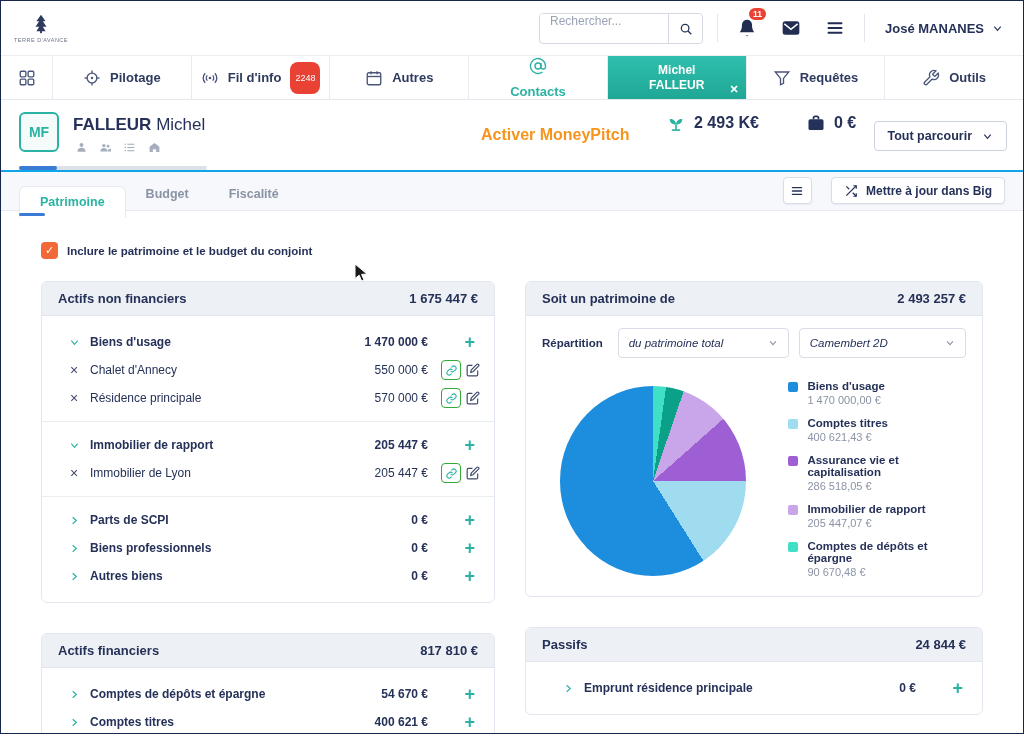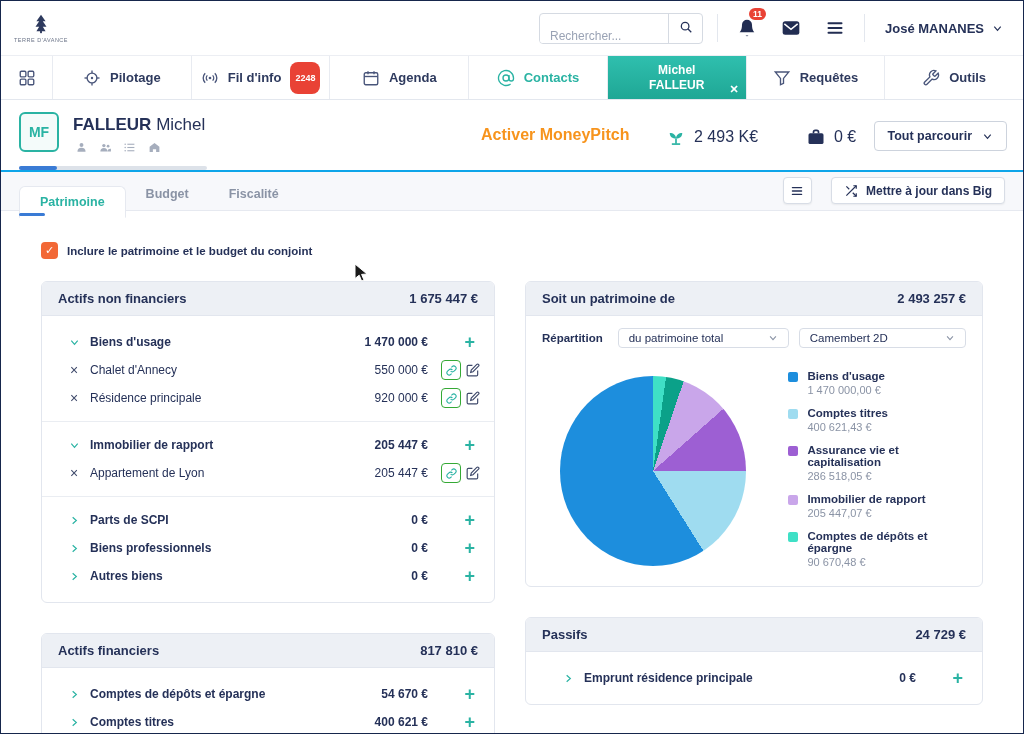--- a/index.html
+++ b/index.html
@@ -8,54 +8,54 @@
   .page { position:relative; width:1024px; height:734px; border:1px solid #16264c; background:#fff; overflow:hidden; }
   button { background:none; border:none; font:inherit; color:inherit; cursor:pointer; }
   svg.ic { display:block; }
 
   
   .topbar { height:55px; display:flex; align-items:center; justify-content:space-between; padding:0 14px 0 12px; border-bottom:1px solid #eceef3; }
   .logo { display:flex; flex-direction:column; align-items:center; width:56px; }
   .logo .ic { width:22px; height:22px; color:#2e3a5e; }
   .logo-text { font-size:5.5px; letter-spacing:.5px; color:#6b7488; margin-top:2px; white-space:nowrap; }
   .topbar-right { display:flex; align-items:center; gap:14px; }
-  .search { display:flex; align-items:flex-end; border:1px solid #d5dae2; border-radius:4px; overflow:hidden; height:31px; }
+  .search { display:flex; align-items:flex-start; border:1px solid #d5dae2; border-radius:4px; overflow:hidden; height:31px; }
   .search input { border:none; outline:none; width:128px; padding:0 10px; font-size:12px; color:#253158; font-family:inherit; }
   .search input::placeholder { color:#9aa3b5; }
   .search-btn { width:34px; height:31px; display:flex; align-items:center; justify-content:center; border-left:1px solid #d5dae2; }
   .search-btn .ic { width:14px; height:14px; color:#253158; }
   .vdiv { width:1px; height:28px; background:#e3e7ee; }
   .iconbtn { position:relative; width:30px; height:30px; display:flex; align-items:center; justify-content:center; }
   .iconbtn .ic { width:20px; height:20px; color:#222d52; }
   .badge-red { position:absolute; top:-5px; right:-4px; background:#e94235; color:#fff; font-size:8.5px; font-weight:700; border-radius:8px; padding:1px 4px; line-height:1.2; }
   .user { display:flex; align-items:center; gap:8px; font-size:13px; font-weight:700; color:#253158; padding:0 6px; }
   .user .ic { width:11px; height:11px; color:#253158; }
 
   
   .mainnav { height:44px; display:flex; border-bottom:1px solid #e3e7ee; }
   .tab { display:flex; align-items:center; justify-content:center; gap:9px; border-right:1px solid #e8ebf1; flex:1; font-size:13px; font-weight:600; color:#2e3a5e; cursor:pointer; position:relative; }
   .tab.icon-only { flex:0 0 52px; }
   .tab .ic { width:18px; height:18px; color:#49557a; }
-  .tab.teal-text { color:#2ab3a3; }
+  .tab.teal-text { color:#2ab3a3;flex-direction:column; }
   .tab.teal-text .ic { color:#2ab3a3; }
-  .tab-badge { background:#e94235; color:#fff; font-size:9px; font-weight:700; border-radius:8px; padding:11px 5px; }
+  .tab-badge { background:#e94235; color:#fff; font-size:9px; font-weight:400; border-radius:8px; padding:11px 5px; }
   .tab.client { background:linear-gradient(180deg,#2fbfae,#1fa795); color:#fff; flex-direction:column; gap:0; line-height:1.25; font-size:12px; font-weight:700; }
   .tab.client .close { position:absolute; right:7px; bottom:2px; color:#fff; font-size:11px; font-weight:700; }
 
   
   .client-head { position:relative; height:72px; border-bottom:2px solid #0ea5e9; }
   .avatar { position:absolute; left:18px; top:12px; width:40px; height:40px; border:2px solid #2ab3a3; border-radius:6px; background:#f4fbfa; color:#2ab3a3; font-weight:700; font-size:14px; display:flex; align-items:center; justify-content:center; }
   .client-name { position:absolute; left:72px; top:15px; font-size:17px; }
   .client-name .last { font-weight:700; }
   .mini-icons { position:absolute; left:74px; top:41px; display:flex; gap:11px; color:#a6aebd; }
   .mini-icons .ic { width:13px; height:13px; }
   .progress { position:absolute; left:18px; top:66px; width:188px; height:4px; background:#dde2e9; border-radius:2px; }
   .progress .fill { width:38px; height:4px; background:#3a7bd5; border-radius:2px; }
   .moneypitch { position:absolute; left:480px; top:26px; font-size:16px; font-weight:600; color:#f7941d; }
-  .kpi { position:absolute; top:27px; display:flex; align-items:center; gap:8px; font-size:16px; font-weight:400; color:#253158; }
+  .kpi { position:absolute; top:13px; display:flex; align-items:center; gap:8px; font-size:16px; font-weight:700; color:#253158; }
   .kpi.k1 { left:665px; }
   .kpi.k2 { left:805px; }
   .kpi .ic { width:20px; height:20px; }
   .kpi.k1 .ic { color:#2ab3a3; }
   .kpi.k2 .ic { color:#253158; }
   .browse-btn { position:absolute; right:16px; top:21px; height:30px; display:flex; align-items:center; gap:10px; border:1px solid #cdd3dd; border-radius:4px; padding:0 13px; font-size:12.5px; font-weight:700; color:#253158; background:#fff; }
   .browse-btn .ic { width:11px; height:11px; }
 
   
   .subtabs { background:#f7f8fb; border-bottom:1px solid #e6e9f0; display:flex; align-items:flex-end; padding:0 18px; height:39px; }
@@ -95,21 +95,21 @@
   .plus { color:#2ab3a3; font-size:18px; font-weight:600; line-height:1; margin-right:5px; }
   .linkbox { width:20px; height:20px; border:1.5px solid #35a935; border-radius:4px; display:flex; align-items:center; justify-content:center; cursor:pointer; }
   .linkbox .ic { width:11px; height:11px; color:#2ab3a3; }
   .editico { cursor:pointer; }
   .editico .ic { width:14px; height:14px; color:#3f4a6b; }
   .hr { height:1px; background:#eaedf2; margin:9px 0; }
 
   
   .controls { display:flex; align-items:center; gap:10px; padding:12px 16px; }
   .controls .rlabel { font-size:11.5px; font-weight:700; color:#253158; width:66px; }
-  .select { height:20px; border:1px solid #d8dde6; border-radius:4px; display:flex; align-items:center; justify-content:space-between; padding:0 10px; font-size:11.5px; color:#253158; cursor:pointer; background:#fff; }
+  .select { height:30px; border:1px solid #d8dde6; border-radius:4px; display:flex; align-items:center; justify-content:space-between; padding:0 10px; font-size:11.5px; color:#253158; cursor:pointer; background:#fff;font-style:italic; }
   .select .ic { width:10px; height:10px; color:#8a93a5; }
   .select.s1 { width:172px; }
   .select.s2 { width:168px; }
   .chart-area { display:flex; padding:8px 10px 18px 34px; }
   .pie { width:190px; height:190px; border-radius:50%; margin-top:8px; }
   .legend { margin-left:42px; display:flex; flex-direction:column; gap:11px; margin-top:2px; }
   .legend-item { display:flex; }
   .swatch { width:10px; height:10px; border-radius:2px; margin:2px 9px 0 0; flex:0 0 10px; }
   .legend-item .llabel { font-size:11.5px; font-weight:600; color:#253158; }
   .legend-item .lvalue { font-size:11px; color:#8a93a5; margin-top:2px; }
@@ -292,21 +292,21 @@
       <svg class="ic">
           <use href="#i-radio"></use>
         </svg>
       <span>Fil d'info</span>
       <span class="tab-badge">2248</span>
     </div>
     <div class="tab">
       <svg class="ic">
           <use href="#i-cal"></use>
         </svg>
-      <span>Agenda</span>
+      <span>Autres</span>
     </div>
     <div class="tab teal-text">
       <svg class="ic">
           <use href="#i-at"></use>
         </svg>
       <span>Contacts</span>
     </div>
     <div class="tab client">
       <span>Michel</span>
       <span>FALLEUR</span>
@@ -432,21 +432,21 @@
                 <span class="editico">
                     <svg class="ic">
                       <use href="#i-edit"></use>
                     </svg>
                   </span>
               </span>
             </div>
             <div class="row item">
               <button class="del">×</button>
               <span class="lbl">Résidence principale</span>
-              <span class="val">920 000 €</span>
+              <span class="val">570 000 €</span>
               <span class="actions">
                 <span class="linkbox">
                     <svg class="ic">
                       <use href="#i-link"></use>
                     </svg>
                   </span>
                 <span class="editico">
                     <svg class="ic">
                       <use href="#i-edit"></use>
                     </svg>
@@ -461,21 +461,21 @@
                   </svg>
                 </span>
               <span class="lbl">Immobilier de rapport</span>
               <span class="val">205 447 €</span>
               <span class="actions">
                   <button class="plus">+</button>
                 </span>
             </div>
             <div class="row item">
               <button class="del">×</button>
-              <span class="lbl">Appartement de Lyon</span>
+              <span class="lbl">Immobilier de Lyon</span>
               <span class="val">205 447 €</span>
               <span class="actions">
                 <span class="linkbox">
                     <svg class="ic">
                       <use href="#i-link"></use>
                     </svg>
                   </span>
                 <span class="editico">
                     <svg class="ic">
                       <use href="#i-edit"></use>
@@ -618,21 +618,21 @@
                     <div class="lvalue">90 670,48 €</div>
                   </span>
               </div>
             </div>
           </div>
         </div>
 
         <div class="card">
           <div class="card-header">
             <span>Passifs</span>
-            <span>24 729 €</span>
+            <span>24 844 €</span>
           </div>
           <div class="card-body">
             <div class="row section" style="padding-left:34px">
               <span class="chev">
                   <svg class="ic">
                     <use href="#i-chevr"></use>
                   </svg>
                 </span>
               <span class="lbl">Emprunt résidence principale</span>
               <span class="val">0 €</span>

